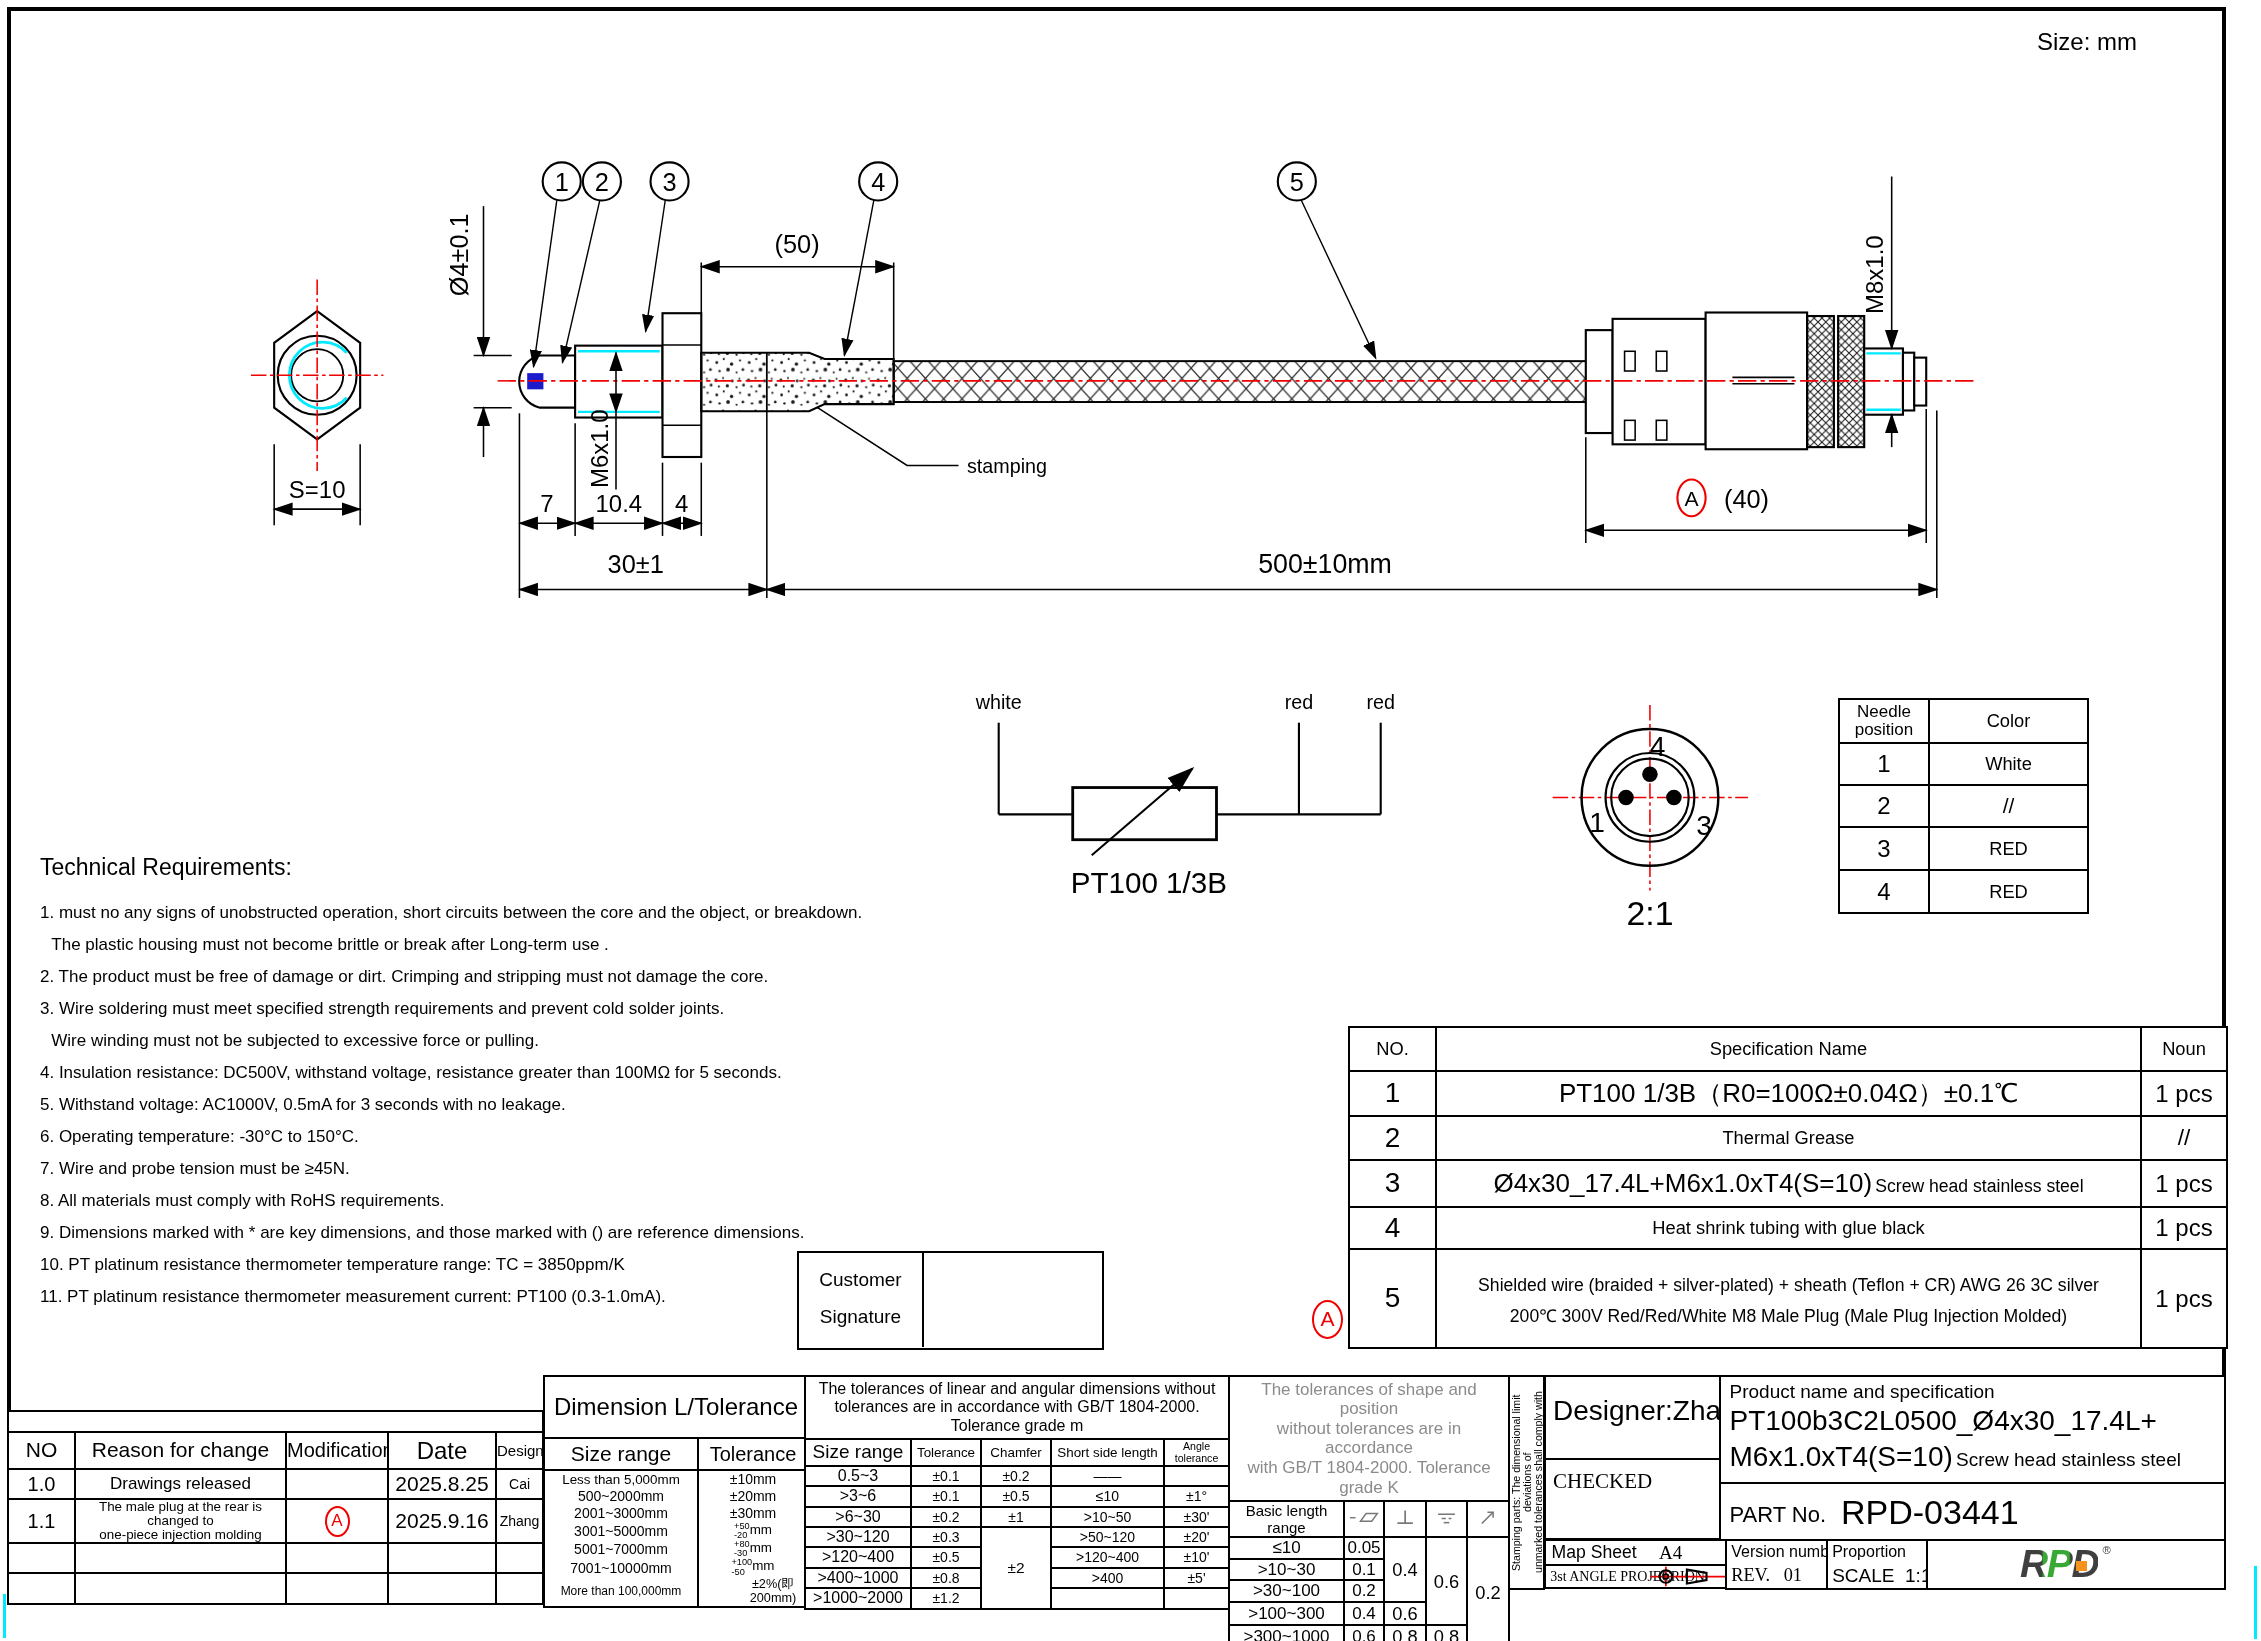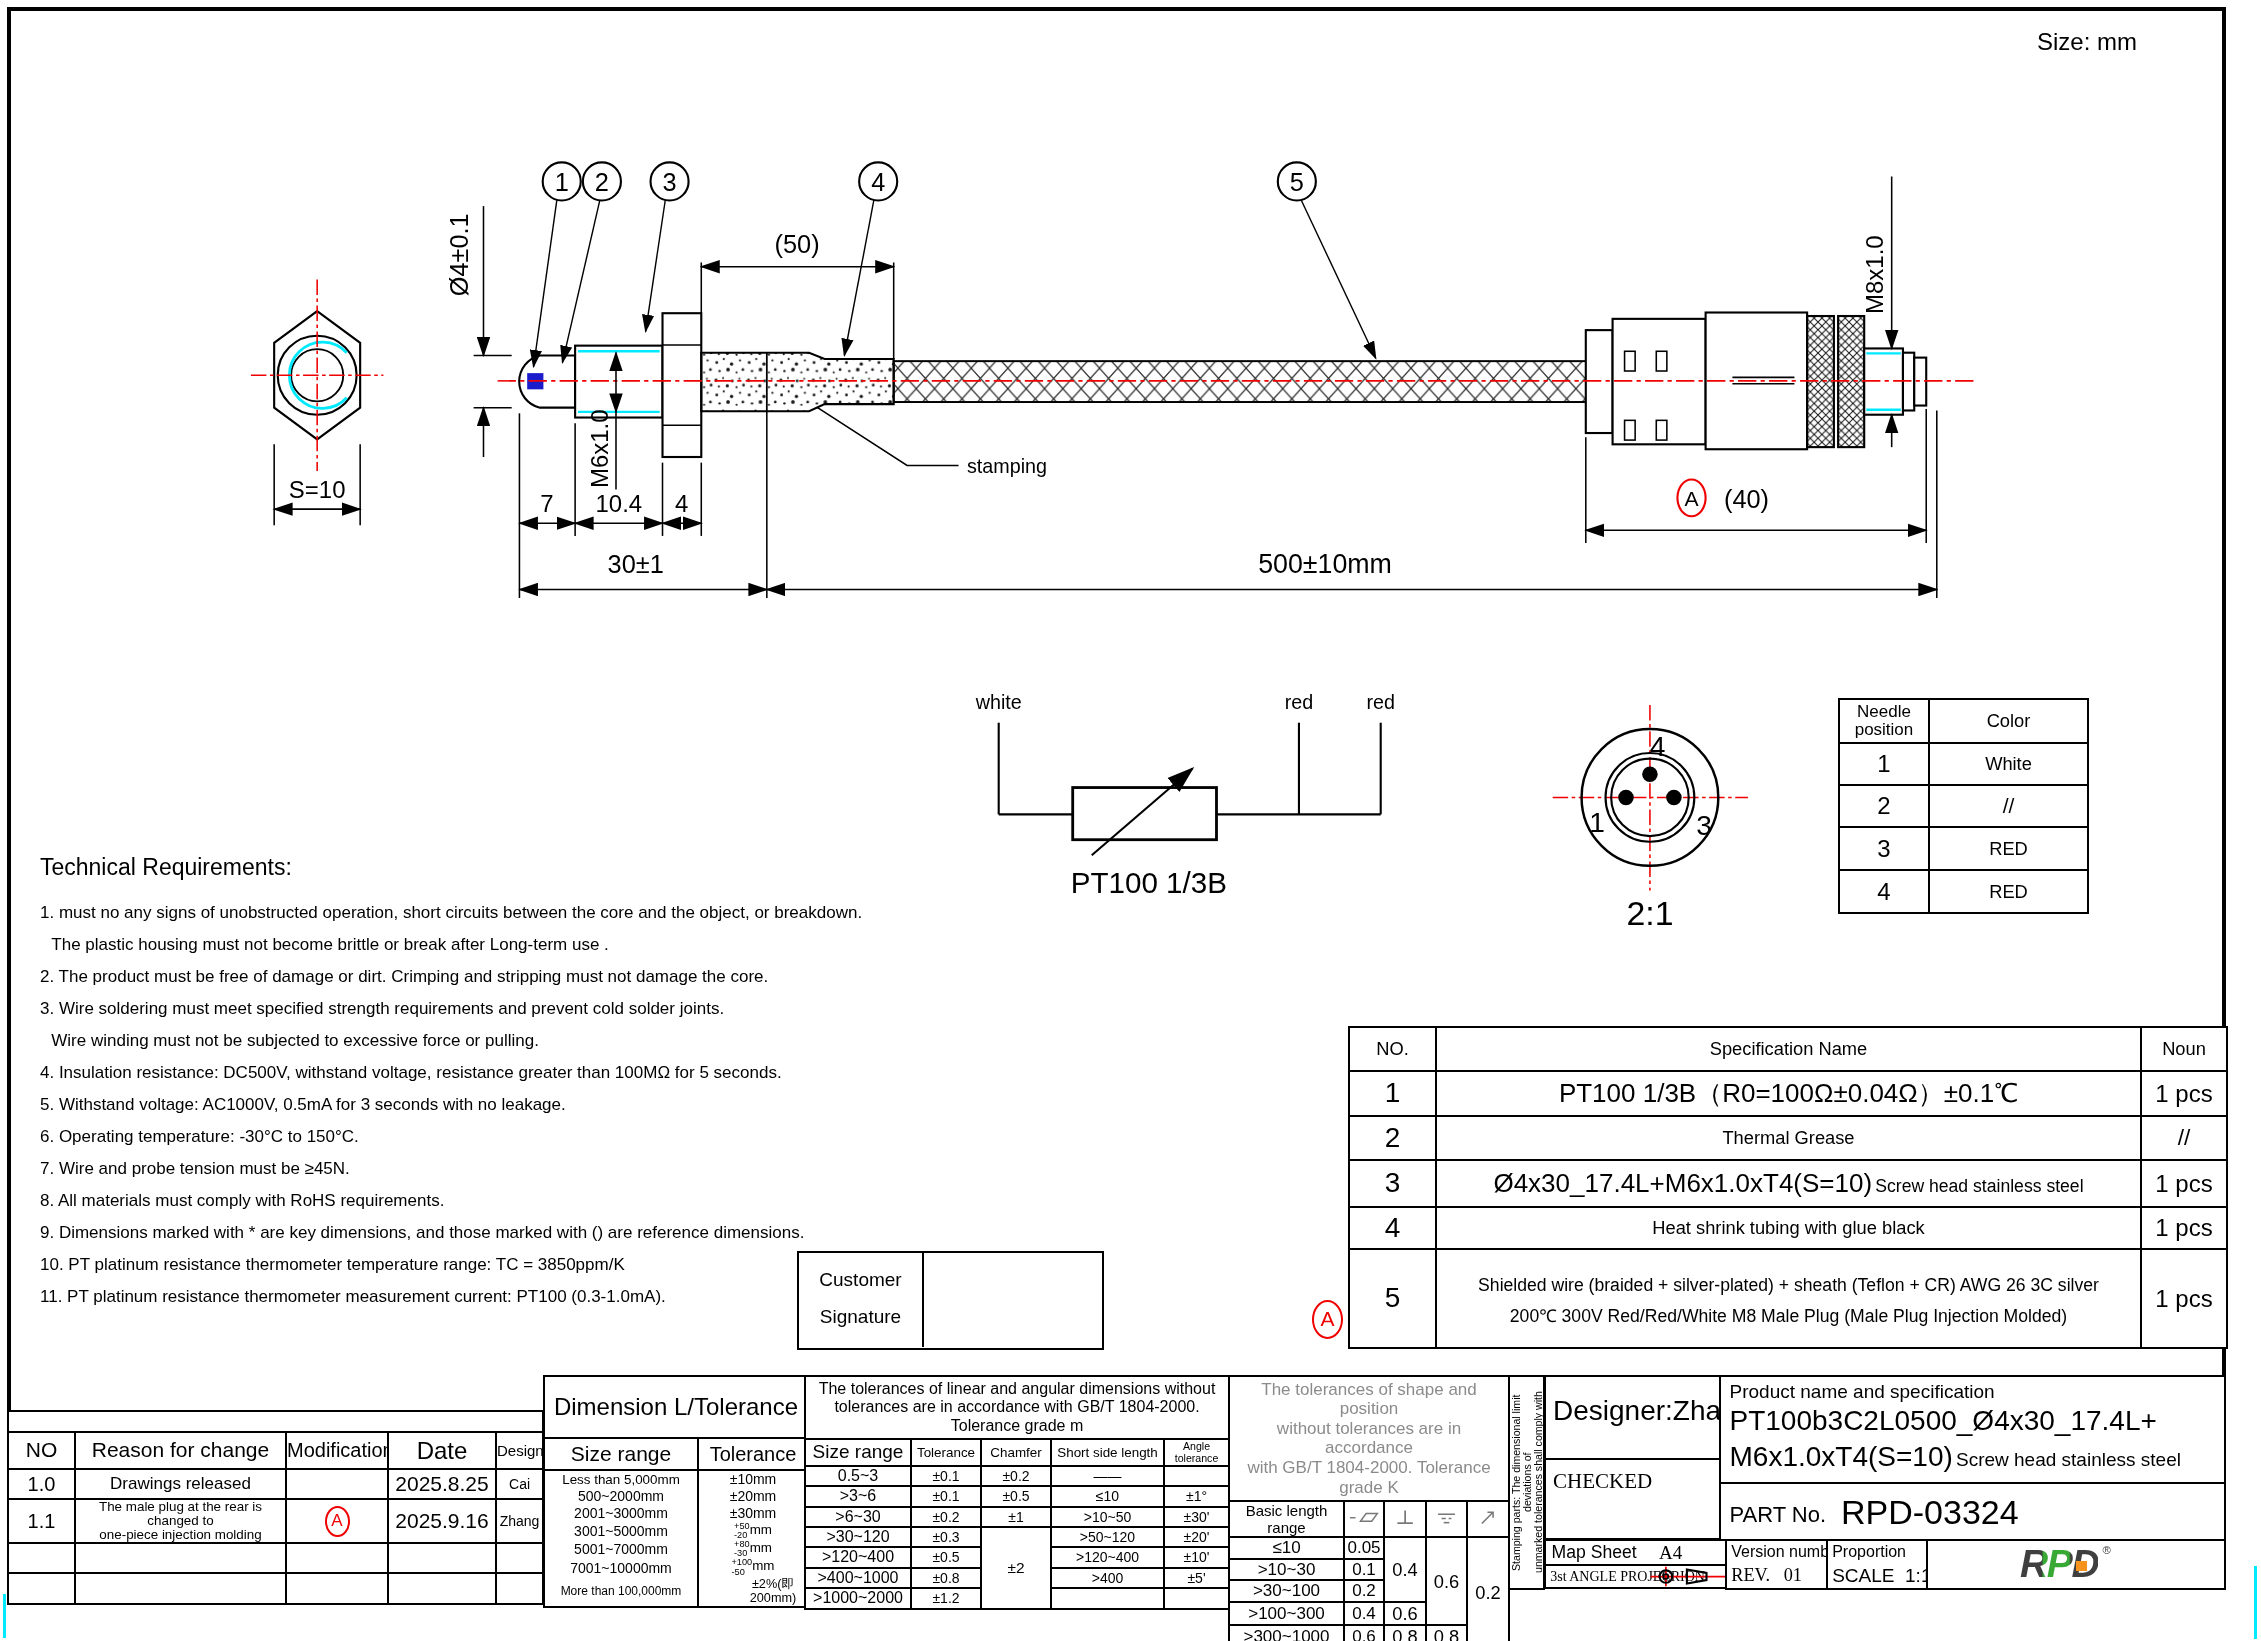--- a/index.html
+++ b/index.html
@@ -602,21 +602,21 @@
   <div class="cell" style="left:1719px;top:1375px;width:507px;height:110px;">
     <div style="font-size:19px;margin:4.2px 0 0 8.5px;">Product name and specification</div>
     <div style="font-size:28px;margin:1.4px 0 0 8.5px;white-space:nowrap;">PT100b3C2L0500_Ø4x30_17.4L+</div>
     <div style="margin:4.2px 0 0 8.5px;white-space:nowrap;">
       <span style="font-size:28px;">M6x1.0xT4(S=10)</span>
       <span style="font-size:19px;">Screw head stainless steel</span>
     </div>
   </div>
   <div class="cell" style="left:1719px;top:1482px;width:507px;height:59px;">
     <span style="font-size:22px;position:absolute;left:8.5px;top:18.3px;">PART No.</span>
-    <span style="font-size:34px;position:absolute;left:120px;top:9.2px;">RPD-03324</span>
+    <span style="font-size:34px;position:absolute;left:120px;top:9.2px;">RPD-03441</span>
   </div>
   <div class="cell" style="left:1725px;top:1539px;width:103px;height:51px;">
     <div style="font-size:16px;margin:2.1px 0 0 4.2px;white-space:nowrap;">Version number</div>
     <div class="serif" style="font-size:18.3px;margin:4.2px 0 0 4.2px;white-space:pre;">REV.   01</div>
   </div>
   <div class="cell" style="left:1826px;top:1539px;width:103px;height:51px;">
     <div style="font-size:16px;margin:2.1px 0 0 4.2px;">Proportion</div>
     <div style="font-size:19px;margin:3.5px 0 0 4.2px;white-space:pre;">SCALE  1:1</div>
   </div>
   <div class="cell" style="left:1926px;top:1539px;width:300px;height:51px;">

